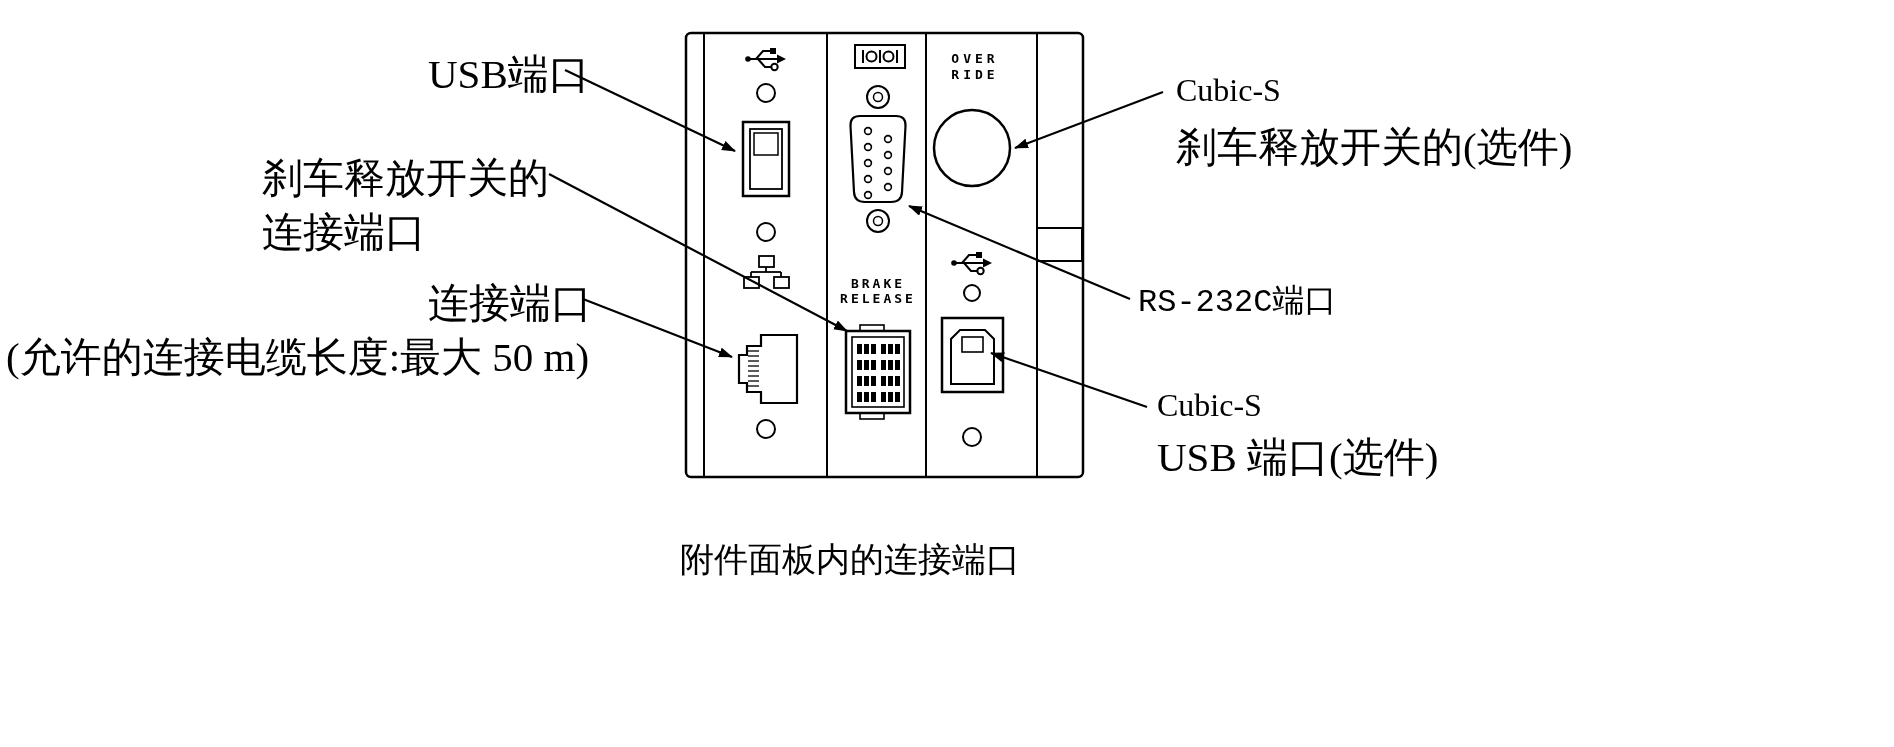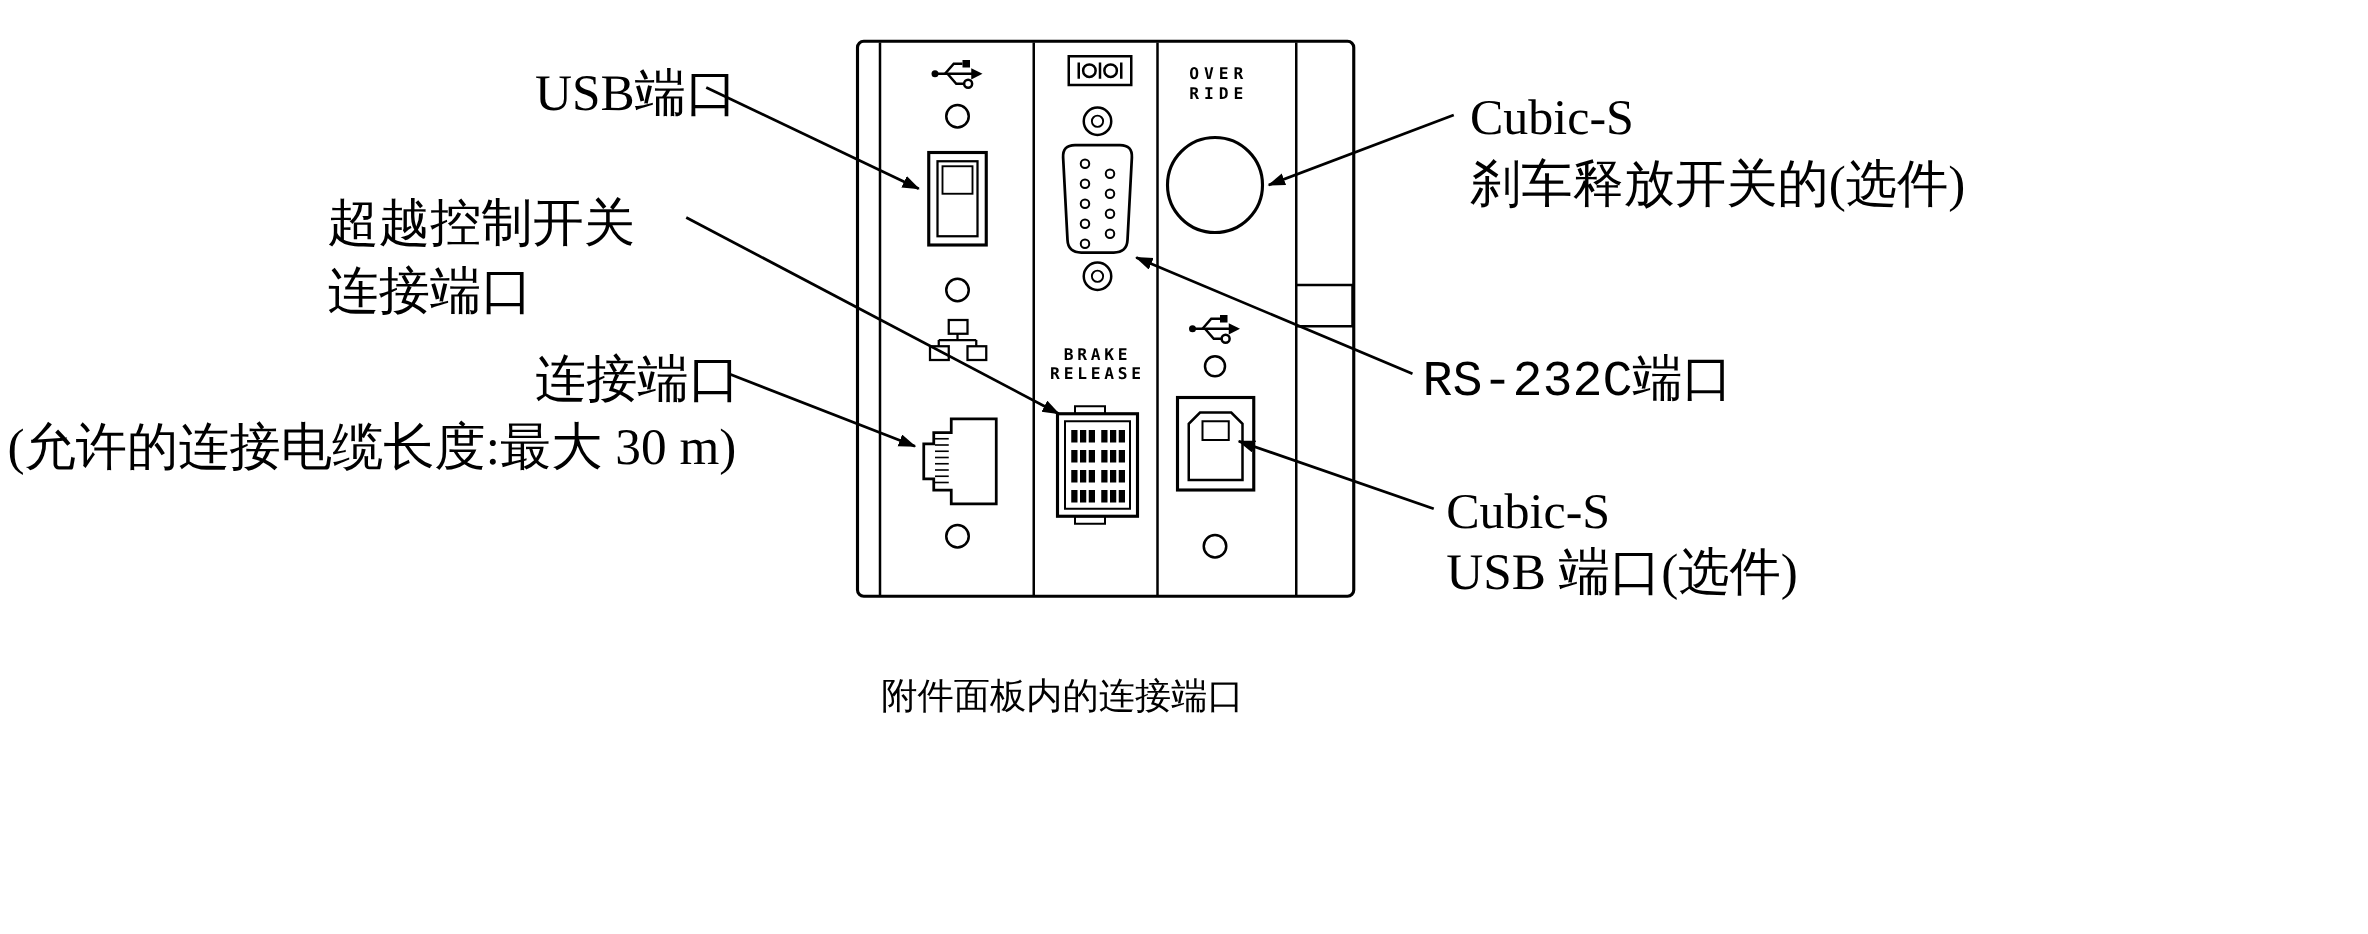--- a/index.html
+++ b/index.html
@@ -22,29 +22,29 @@
     top: 0;
   }
   .callout {
     position: absolute;
     font-size: 41px;
     line-height: 1.0;
     white-space: nowrap;
     color: #000;
   }
   .latin {
-    font-size: 40px;
+    font-size: 32px;
   }
   .caption {
     position: absolute;
     left: 650px;
     top: 537px;
     width: 400px;
     text-align: center;
-    font-size: 29px;
+    font-size: 34px;
     white-space: nowrap;
   }
 </style>
 </head>
 <body>
 
 <div id="canvas">
 
   <svg id="drawing" width="1894" height="747" viewBox="0 0 1894 747">
     <defs>
@@ -193,25 +193,25 @@
       <line x1="549" y1="174" x2="847" y2="331" marker-end="url(#arrow)"></line>
       <line x1="583" y1="299" x2="732" y2="357" marker-end="url(#arrow)"></line>
       <line x1="1163" y1="92" x2="1015" y2="148" marker-end="url(#arrow)"></line>
       <line x1="1130" y1="299" x2="909" y2="206" marker-end="url(#arrow)"></line>
       <line x1="1147" y1="407" x2="991" y2="353" marker-end="url(#arrow)"></line>
     </g>
   </svg>
 
   <div class="callout" style="left:428px; top:54px;">USB端口</div>
 
-  <div class="callout" style="left:262px; top:158px;">超越控制开关</div>
+  <div class="callout" style="left:262px; top:158px;">刹车释放开关的</div>
   <div class="callout" style="left:262px; top:212px;">连接端口</div>
 
   <div class="callout" style="left:428px; top:283px;">连接端口</div>
-  <div class="callout" style="left:6px; top:337px;">(允许的连接电缆长度:最大 30 m)</div>
+  <div class="callout" style="left:6px; top:337px;">(允许的连接电缆长度:最大 50 m)</div>
 
   <div class="callout latin" style="left:1176px; top:74px;">Cubic-S</div>
   <div class="callout" style="left:1176px; top:127px;">刹车释放开关的(选件)</div>
 
   <div class="callout latin" style="left:1138px; top:287px;font-family:Liberation Mono, monospace;">RS-232C端口</div>
 
   <div class="callout latin" style="left:1157px; top:389px;">Cubic-S</div>
   <div class="callout" style="left:1157px; top:437px;">USB 端口(选件)</div>
 
   <div class="caption">附件面板内的连接端口</div>

